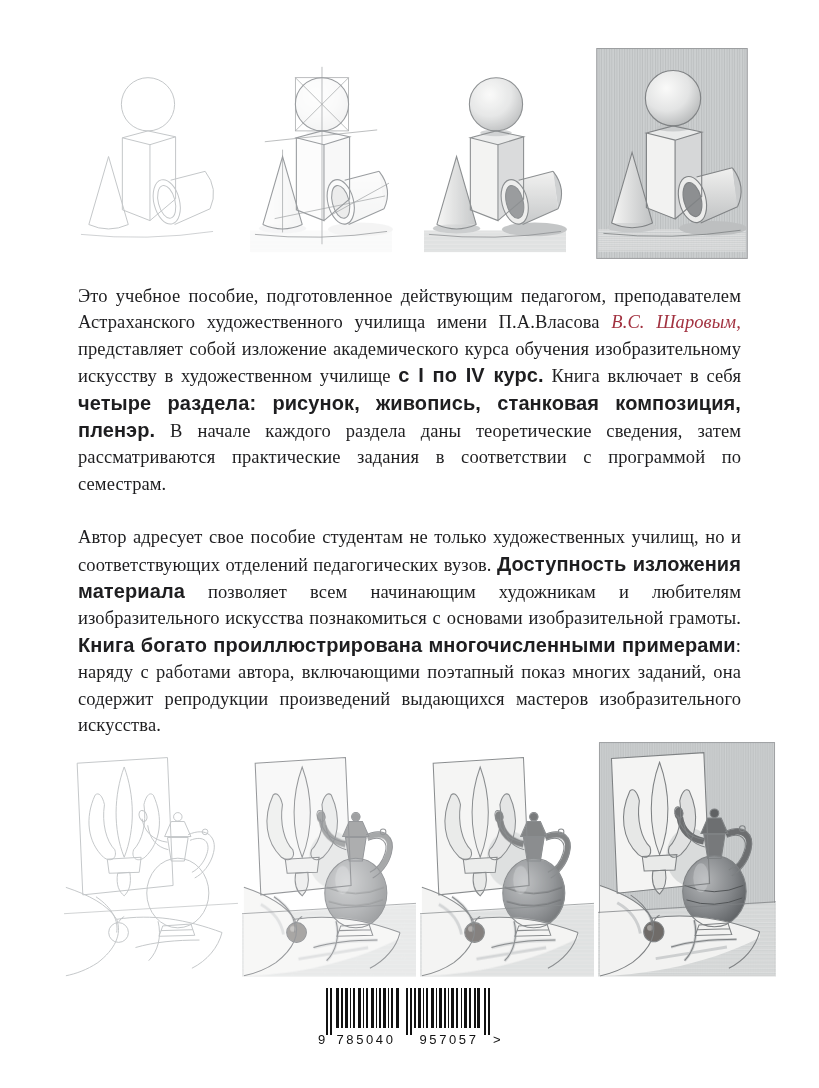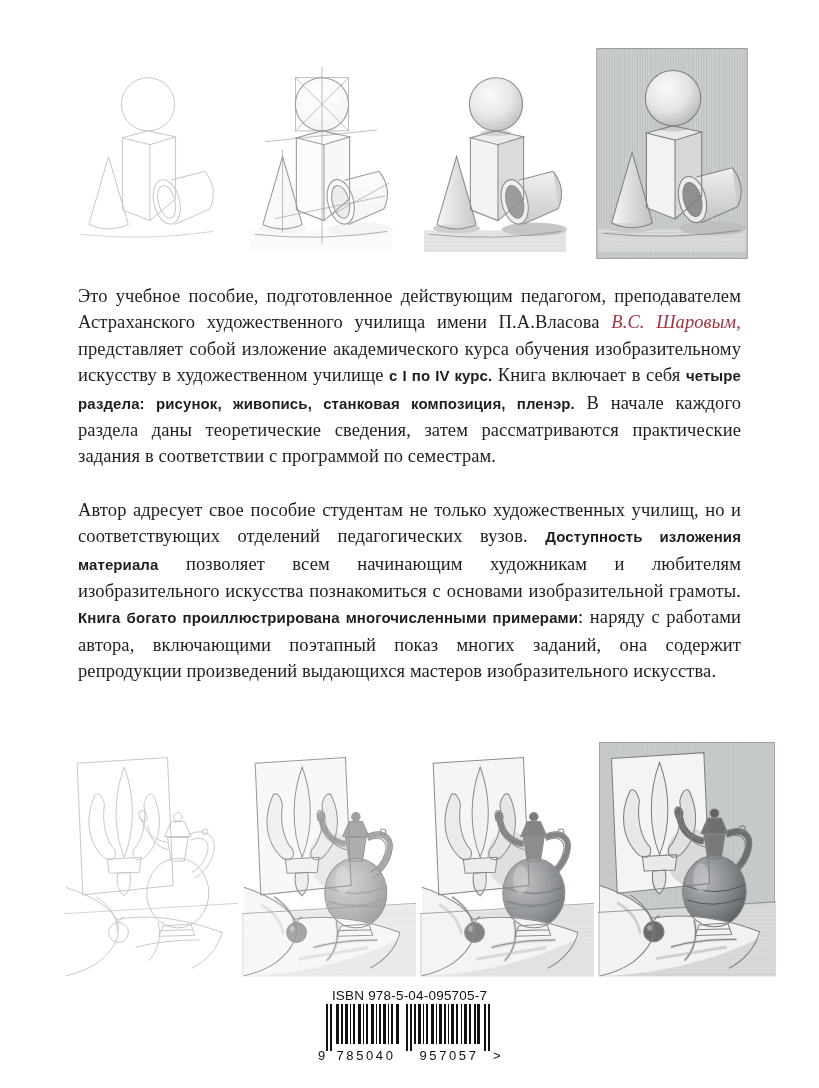--- a/index.html
+++ b/index.html
@@ -24,21 +24,21 @@
   .j1 { --line:#c1c4c6; --lw:1;   --shade:0;    }
   .j2 { --line:#96989b; --lw:1.1; --shade:0.6;  }
   .j3 { --line:#8a8d8f; --lw:1.1; --shade:0.85; }
   .j4 { --line:#7e8183; --lw:1.1; --shade:1;    --bgd:inline; }
   
   .text-block { position:absolute; left:78px; top:283px; width:663px; }
   .text-block p {
     margin:0 0 27px 0; font-size:18.5px; line-height:26.4px;
     text-align:justify; letter-spacing:.1px;
   }
-  .b { font-family:"Liberation Sans", sans-serif; font-weight:700; font-size:15px; }
+  .b { font-family:"Liberation Sans", sans-serif; font-weight:700; font-size:20px; }
   .red { color:var(--red);font-style:italic; }
   
   .barcode-wrap { position:absolute; top:988px; left:0; width:819px; text-align:center; }
   .isbn {
     font-family:"Liberation Sans", sans-serif; font-size:13.5px;
     color:#111; letter-spacing:.2px; margin-bottom:1px;
   }
   svg.bars { display:block; margin:0 auto; }
   svg.bars text {
     font-family:"Liberation Sans", sans-serif; font-size:13px; fill:#111;
@@ -206,21 +206,20 @@
     </svg>
   <svg class="fig j3" width="174" height="231" viewBox="0 0 185 245">
       <use href="#jug"></use>
     </svg>
   <svg class="fig j4" width="178" height="236" viewBox="0 0 185 245">
       <use href="#jug"></use>
     </svg>
 </div>
 
 <div class="barcode-wrap">
-  <div class="isbn">ISBN 978-5-04-095705-7</div>
   <svg class="bars" width="188" height="60" viewBox="0 0 188 60">
     <g fill="#111" stroke="none">
       <path d="M20 0h3v40h-3z M25 0h2v40h-2z M29 0h3v40h-3z M34 0h1v40h-1z M37 0h2v40h-2z M42 0h3v40h-3z M47 0h1v40h-1z M50 0h2v40h-2z M55 0h3v40h-3z M60 0h1v40h-1z M63 0h2v40h-2z M67 0h3v40h-3z M72 0h1v40h-1z M75 0h2v40h-2z M80 0h3v40h-3z M98 0h2v40h-2z M102 0h3v40h-3z M107 0h1v40h-1z M110 0h2v40h-2z M115 0h3v40h-3z M120 0h1v40h-1z M123 0h3v40h-3z M128 0h2v40h-2z M132 0h1v40h-1z M135 0h3v40h-3z M140 0h2v40h-2z M145 0h1v40h-1z M148 0h3v40h-3z M153 0h2v40h-2z M158 0h2v40h-2z M161 0h3v40h-3z"></path>
       <path d="M10 0h2v47h-2z M14 0h2v47h-2z M90 0h2v47h-2z M94 0h2v47h-2z M168 0h2v47h-2z M172 0h2v47h-2z"></path>
     </g>
     <text x="2" y="56">9</text>
     <text x="50" y="56" text-anchor="middle">785040</text>
     <text x="133" y="56" text-anchor="middle">957057</text>
     <text x="177" y="56">&gt;</text>
   </svg>

